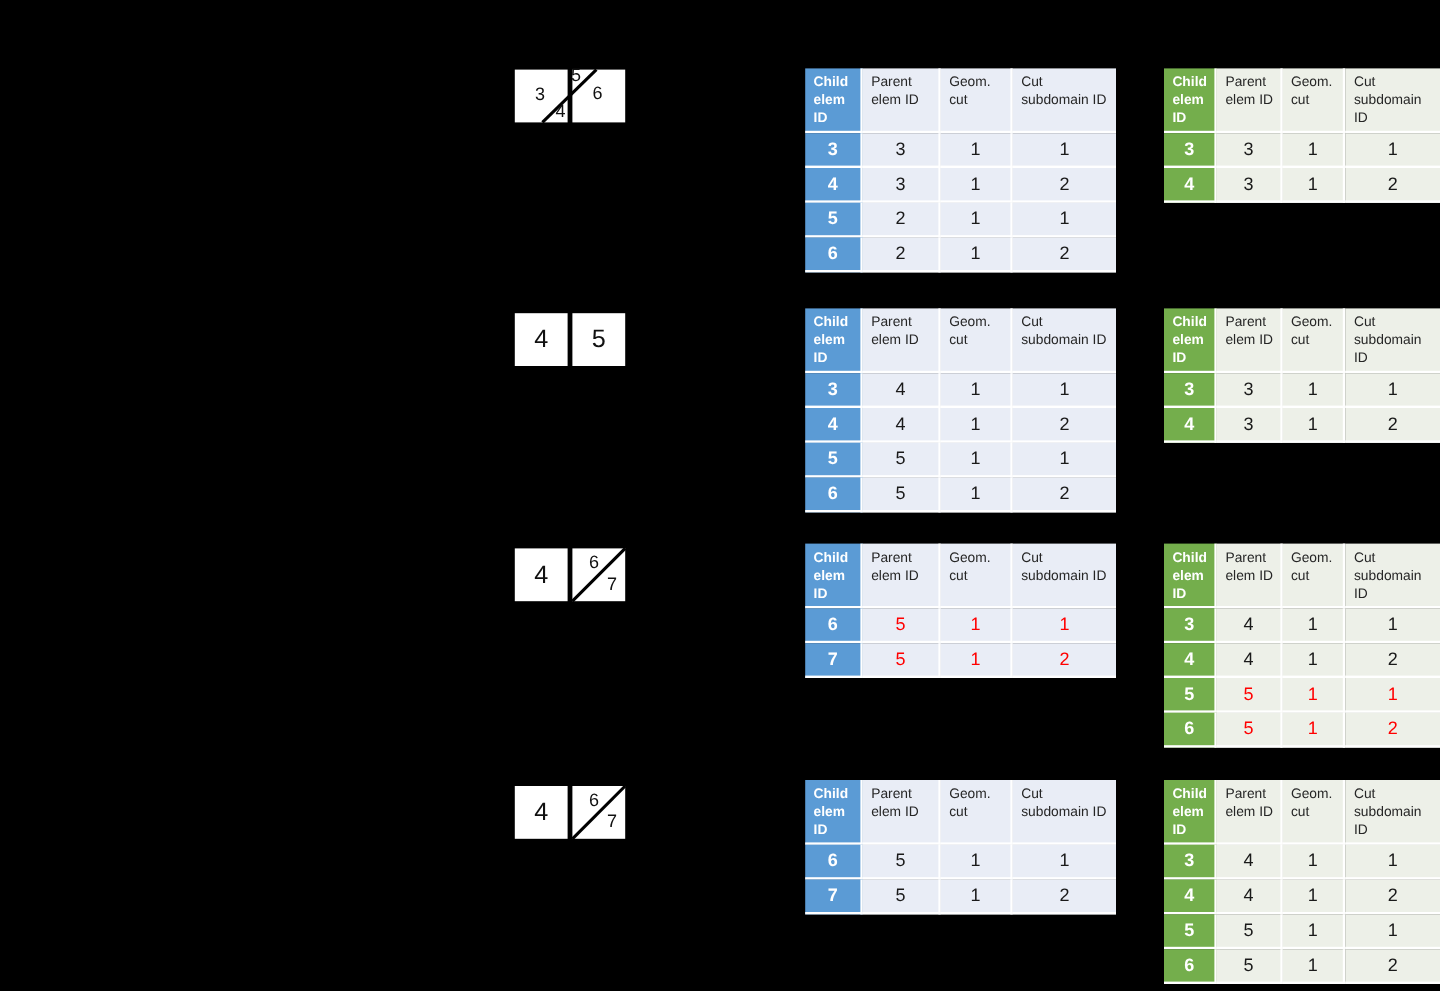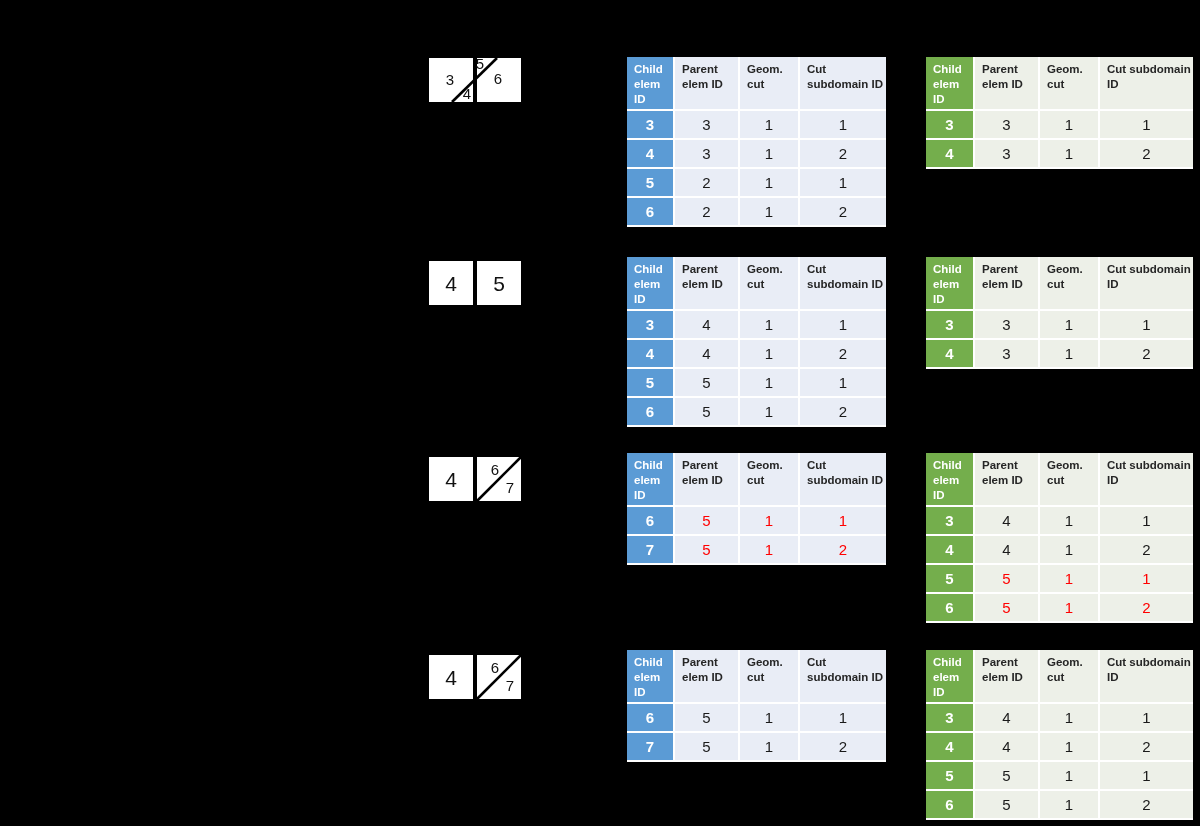--- a/index.html
+++ b/index.html
@@ -12,27 +12,27 @@
   .g1{top:57px}.g2{top:257px}.g3{top:453px}.g4{top:650px}
   .g1 .diagram{top:1px}.g2 .diagram{top:4px}.g3 .diagram{top:4px}.g4 .diagram{top:5px}
 
   
   .diagram{position:absolute;left:429px;width:92px;height:44px;}
   .sq{position:absolute;top:0;width:44px;height:44px;background:#ffffff;}
   .dlabel{position:absolute;transform:translate(-50%,-50%);color:#111;line-height:1;}
   .dsvg{position:absolute;left:0;top:0;overflow:visible;}
 
   
-  .tblwrap{position:absolute;top:0;}
+  .tblwrap{position:absolute;top:0;margin-left:44px;}
   .tblwrap.blue{left:627px;}
   .tblwrap.green{left:926px;}
   table{border-collapse:separate;border-spacing:0;table-layout:fixed;}
   th,td{margin:0;overflow:hidden;border-bottom:2px solid #fff;border-right:2px solid #fff;}
   th{
-    height:53px;vertical-align:top;text-align:left;font-weight:bold;
+    height:53px;vertical-align:top;text-align:left;font-weight:normal;
     font-size:11.5px;line-height:1.3;padding:5px 2px 2px 7px;color:#262626;
   }
   td{height:29px;text-align:center;vertical-align:middle;font-size:15px;color:#1a1a1a;padding:0;}
   .lastcol{border-right:none;}
   th.c1,td.c1{color:#fff;font-weight:bold;}
   .blue th.c1,.blue td.c1{background:#5b9bd5;}
   .blue th.hc,.blue td.val{background:#e9edf6;}
   .green th.c1,.green td.c1{background:#74ae4c;}
   .green th.hc,.green td.val{background:#edf0e8;}
   td.red{color:#ff0000;}

